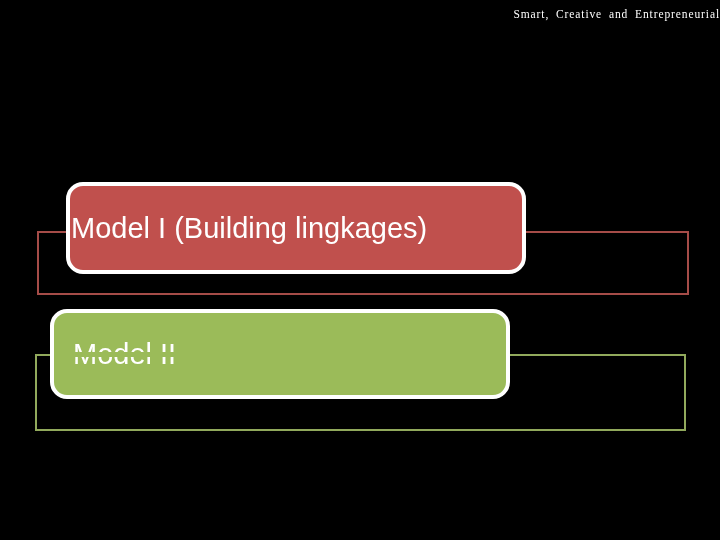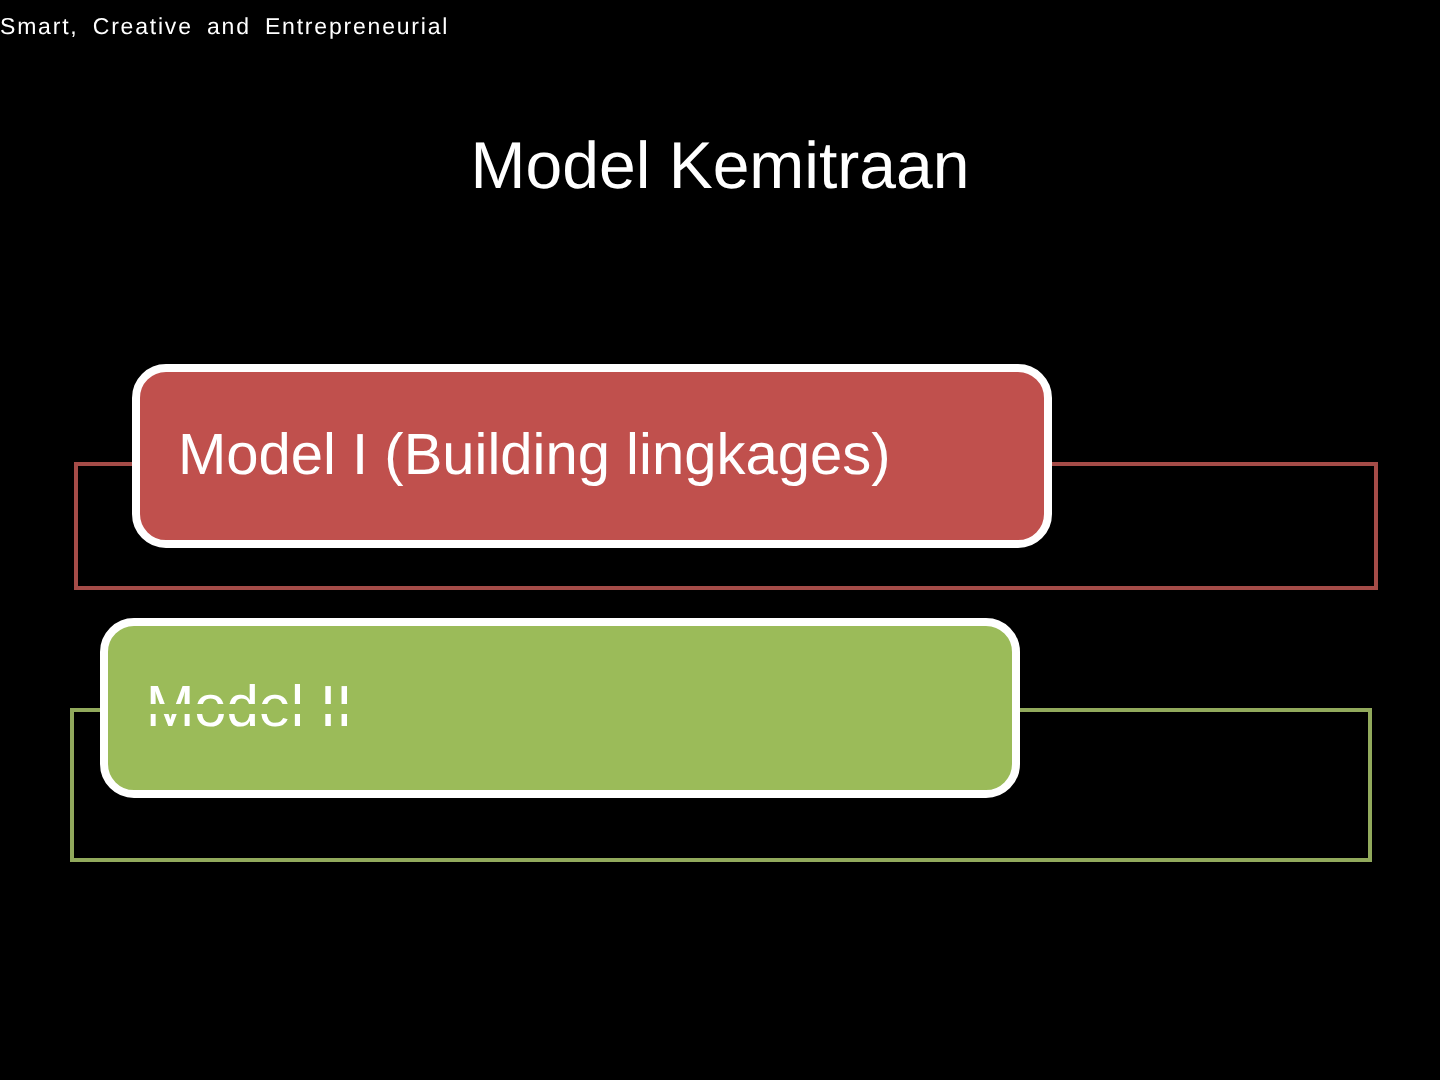--- a/index.html
+++ b/index.html
@@ -18,22 +18,22 @@
     font-family: "Liberation Sans", sans-serif;
     -webkit-font-smoothing: antialiased;
   }
 
   
   .header-text {
     position: absolute;
     left: 0;
     top: 7px;
     width: 720px;
-    text-align: left;
-    font-family: Liberation Sans, sans-serif;
+    text-align: right;
+    font-family: Liberation Serif, serif;
     font-size: 11.5px;
     line-height: 15px;
     letter-spacing: 0.9px;
     word-spacing: 3px;
     color: #ffffff;
     white-space: nowrap;
     user-select: none;
   }
 
   
@@ -105,21 +105,21 @@
     white-space: nowrap;
     user-select: none;
   }
 
   .chip.chip-1 {
     left: 66px;
     top: 182px;
     width: 460px;
     height: 92px;
     background: #C0504D;
-    padding-left: 19px;
+    padding-left: 1px;
   }
 
   .chip.chip-2 {
     left: 50px;
     top: 309px;
     width: 460px;
     height: 90px;
     background: #9BBB59;
     padding-left: 19px;
   }
@@ -140,21 +140,20 @@
     pointer-events: none;
   }
 </style>
 </head>
 <body>
 
 <div id="slide">
 
   <div class="header-text">Smart, Creative and Entrepreneurial</div>
 
-  <div class="slide-title">Model Kemitraan</div>
 
   <div class="diagram">
 
     <div class="outline-box row-1"></div>
 
     <div class="chip chip-1">
       <span class="chip-label">Model I (Building lingkages)</span>
     </div>
 
     <div class="outline-box row-2"></div>

